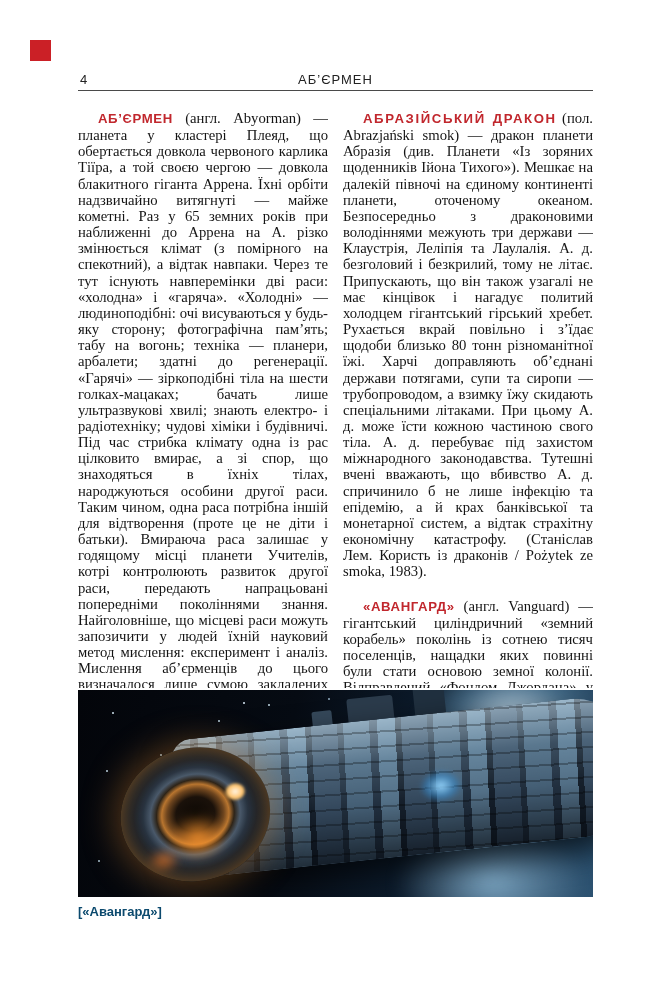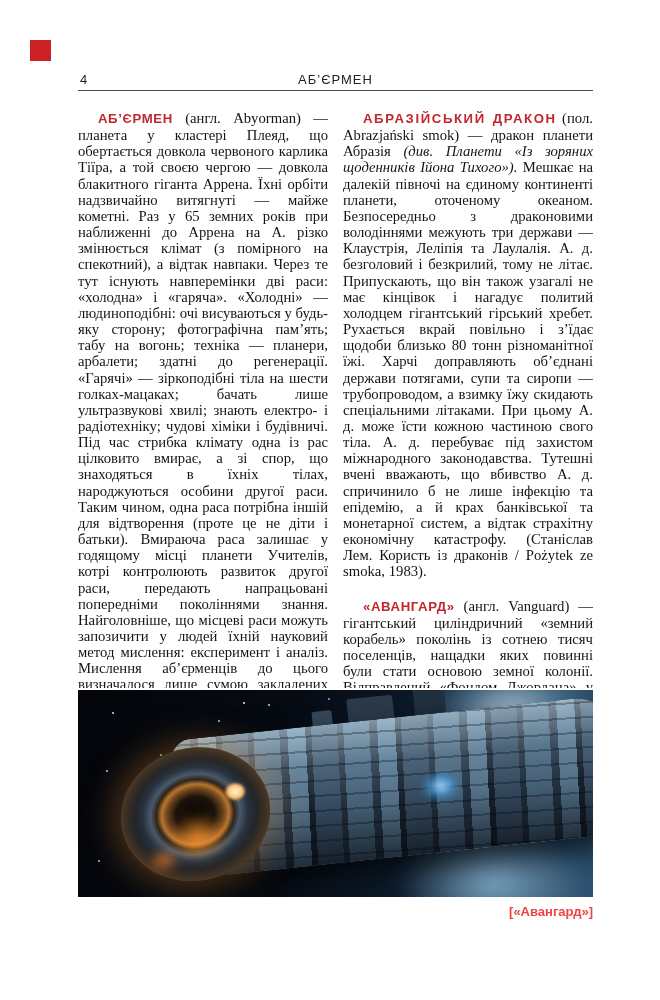--- a/index.html
+++ b/index.html
@@ -20,21 +20,21 @@
   
   .columns{position:absolute;left:78px;top:110px;width:515px;height:578px;
            display:flex;gap:15px;overflow:hidden;}
   .col{width:250px;font-size:14.7px;line-height:16.15px;text-align:justify;}
   .entry{margin:0;text-indent:20px;}
   .entry + .entry{margin-top:18px;}
   .entry-head{font-family:"Liberation Sans",sans-serif;font-weight:bold;
               color:#c1272d;font-size:13.2px;letter-spacing:.6px;}
   .entry-head.wide{letter-spacing:1.6px;}
   .src{font-weight:normal;}
-  .ref{font-style:italic;}
+  .ref{}
 
   
   .photo{position:absolute;left:78px;top:690px;width:515px;height:207px;overflow:hidden;background:#04060b;}
   .space-bg{position:absolute;inset:0;
      background:linear-gradient(100deg,#03050a 0%,#060b13 40%,#0e2033 72%,#2b5170 100%);}
   .glow-tr{position:absolute;right:-50px;top:-60px;width:260px;height:180px;border-radius:50%;
      background:radial-gradient(closest-side,rgba(215,238,252,.95),rgba(120,175,210,.45) 45%,rgba(120,175,210,0) 75%);
      filter:blur(6px);}
   .glow-br{position:absolute;right:-40px;bottom:-70px;width:280px;height:170px;border-radius:50%;
      background:radial-gradient(closest-side,rgba(150,196,226,.8),rgba(150,196,226,0) 70%);filter:blur(8px);}
@@ -61,22 +61,22 @@
   .glow{position:absolute;border-radius:50%;}
   .light-main{left:26%;top:37%;width:28px;height:24px;filter:blur(1px);
      background:radial-gradient(closest-side,#fff6e6,#ffc26a 55%,rgba(255,194,106,0) 78%);}
   .light-orange-big{left:12.5%;top:48%;width:84px;height:66px;filter:blur(5px);
      background:radial-gradient(closest-side,rgba(255,150,45,.9),rgba(255,150,45,0) 72%);}
   .light-orange-low{left:9%;top:66%;width:48px;height:34px;filter:blur(4px);
      background:radial-gradient(closest-side,rgba(255,130,40,.75),rgba(255,130,40,0) 72%);}
   .engine-blue{left:63%;top:40%;width:58px;height:44px;filter:blur(2px);
      background:radial-gradient(closest-side,rgba(150,215,255,.95),rgba(50,140,210,.5) 48%,rgba(50,140,210,0) 75%);}
 
-  .figure-caption{position:absolute;left:78px;top:904px;width:515px;text-align:right;
-     font-family:"Liberation Sans",sans-serif;font-size:13px;font-weight:bold;color:#ef4444;}
+  .figure-caption{position:absolute;left:78px;top:904px;width:515px;text-align:left;
+     font-family:"Liberation Sans",sans-serif;font-size:13px;font-weight:bold;color:#0c4a6e;}
 </style>
 </head>
 <body>
 
 <div class="page">
 
   <div class="corner-marker"></div>
 
   <div class="page-header">
     <span class="page-number">4</span>

